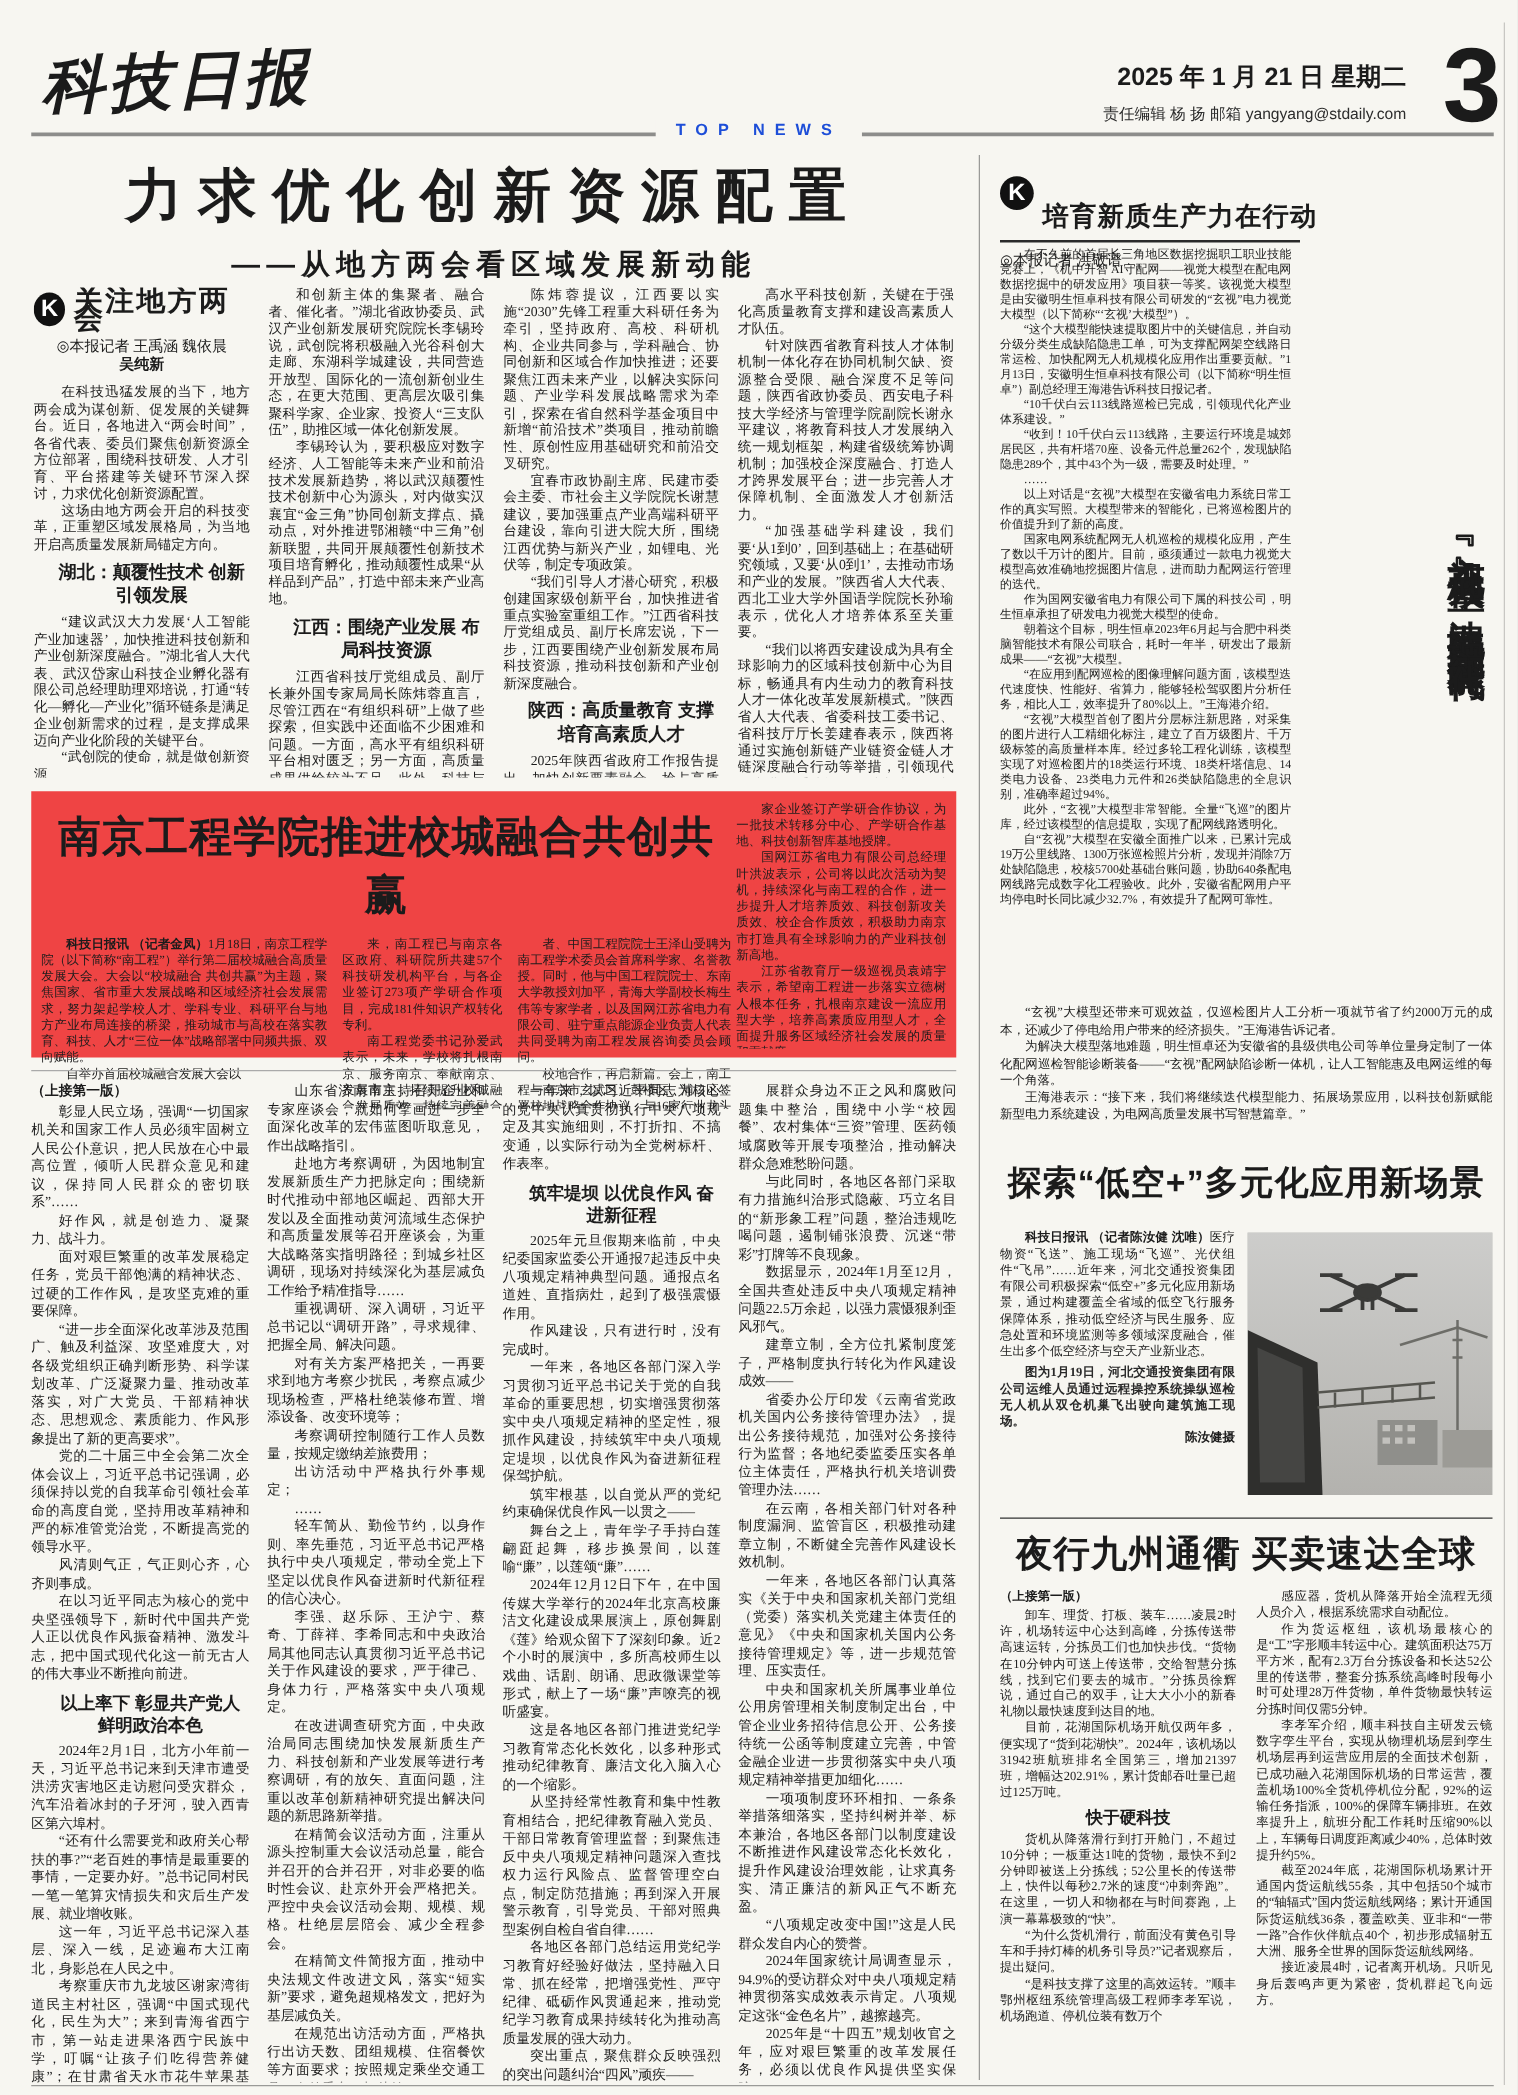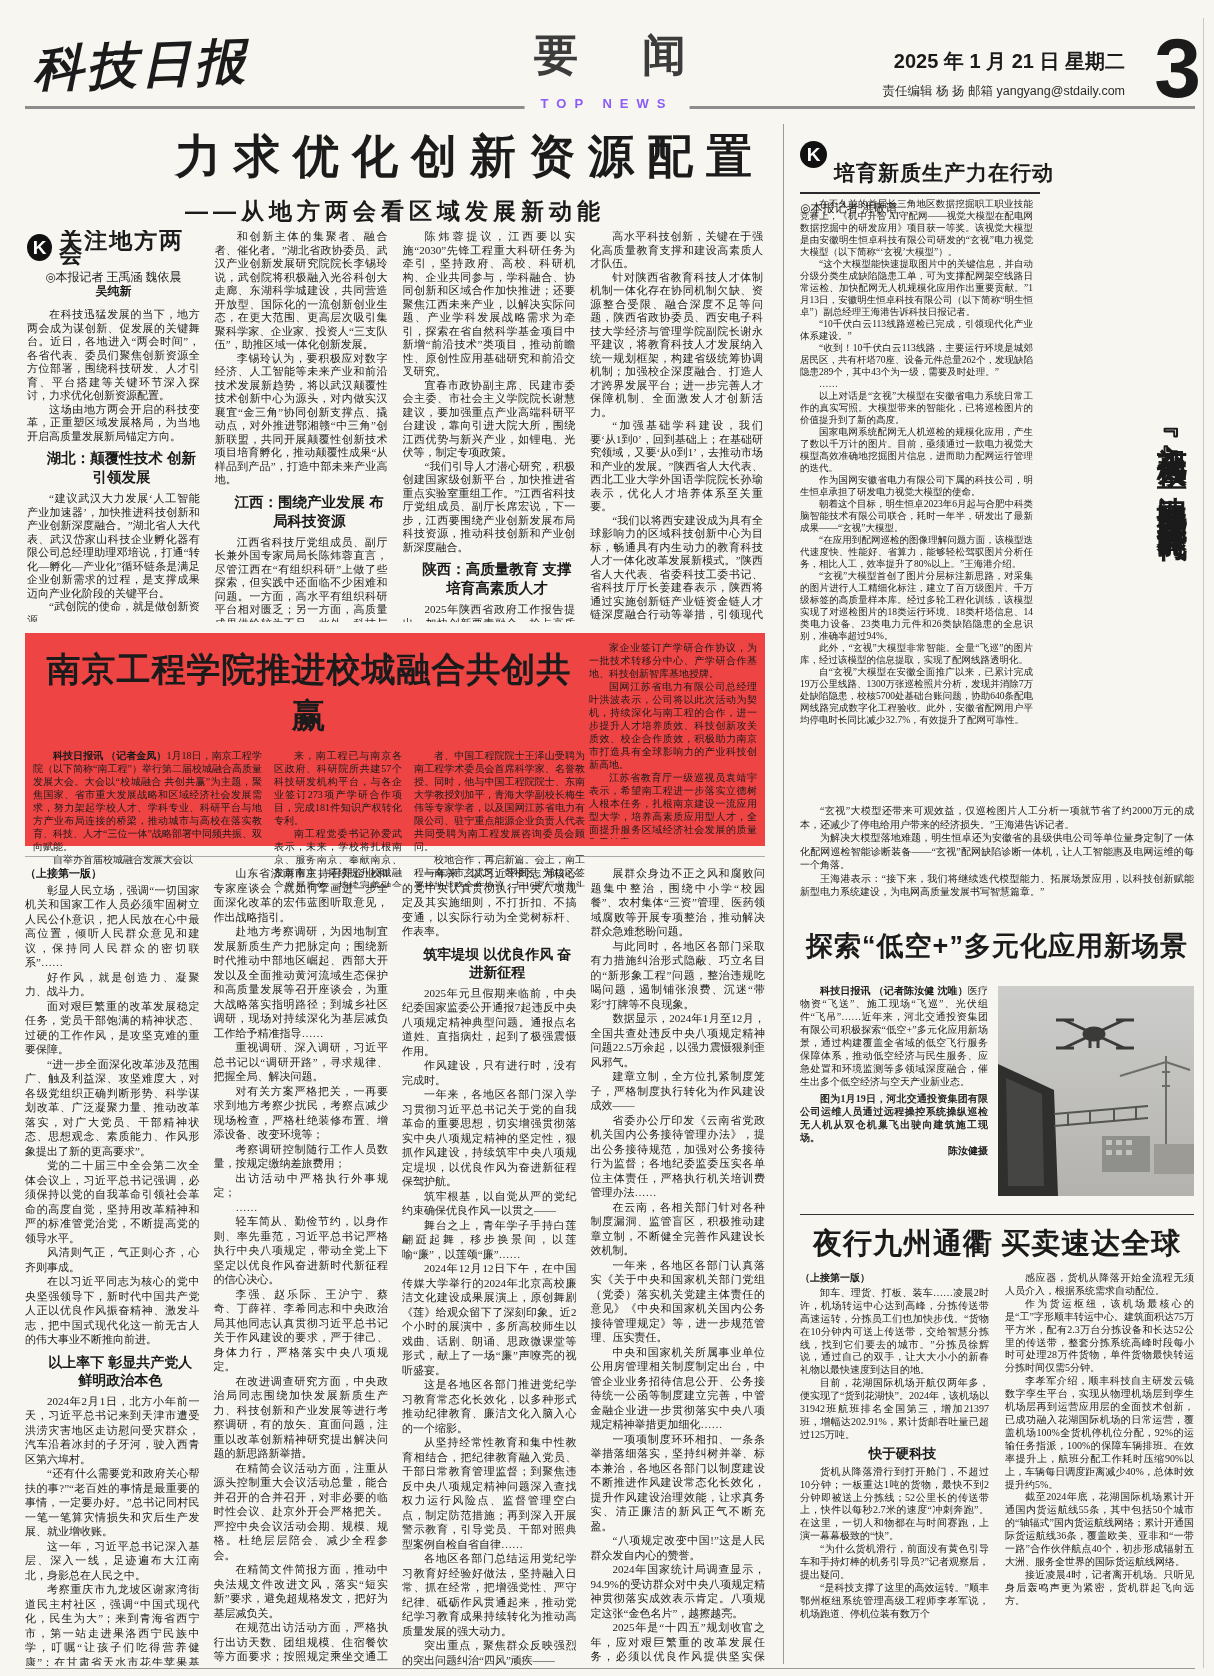--- a/index.html
+++ b/index.html
@@ -22,21 +22,21 @@
   .para{margin:0;text-indent:2em;text-align:justify;}
   .para b{font-family:"Liberation Sans",sans-serif;margin-top:34px;}
   .subhead{margin:6px 0 5px 16px;text-align:center;font-weight:bold;
            font-family:"Liberation Sans","DejaVu Sans",sans-serif;}
   .cont{margin:0 0 2px 0;text-indent:0;font-weight:bold;}
   .cap{margin:4px 0 0 0;text-indent:2em;text-align:justify;font-weight:bold;color:#2a2a2a;}
   .credit{margin:0;text-align:right;font-weight:bold;}
   .col{overflow:hidden;}
   
   .sec-top{position:absolute;left:25px;top:120px;width:740px;height:500px;}
-  .mainhl{margin:6px 0 0 0;text-align:right;font-weight:bold;font-size:46px;letter-spacing:13px;}
+  .mainhl{margin:6px 0 0 0;text-align:center;font-weight:bold;font-size:46px;letter-spacing:13px;}
   .subhl{margin:8px 0 0 0;text-align:center;font-weight:bold;font-size:23px;letter-spacing:5px;}
   .top-cols{position:absolute;left:2px;top:110px;width:736px;height:392px;display:flex;gap:15px;}
   .top-cols .col{flex:1;font-size:11px;line-height:13.5px;}
   .top-cols .subhead{font-size:14.5px;line-height:19px;}
   .badge{display:flex;align-items:center;gap:7px;margin:4px 0 10px 0;}
   .klogo{width:27px;height:27px;border-radius:50%;background:#111;color:#fff;font-weight:bold;
          font-size:19px;display:flex;align-items:center;justify-content:center;
          font-family:"Liberation Sans",sans-serif;}
   .badge .bt{font-weight:bold;font-size:23px;letter-spacing:2px;font-family:"Liberation Sans",sans-serif;}
   .byline{text-align:center;font-size:12px;margin:2px 0 10px 0;}
@@ -84,32 +84,29 @@
   .sec-cont .col{flex:1;font-size:11px;line-height:14.5px;}
   .sec-cont .subhead{font-size:14px;line-height:18px;}
 </style>
 </head>
 <body>
 
 <div class="page">
 
   <div class="hdr">
     <div class="masthead">科技日报</div>
-    <div class="secttl">
-      <div class="cn sans">要 闻</div>
-    </div>
     <div class="dateblk sans">
       <div class="d1">2025 年 1 月 21 日  星期二</div>
       <div class="d2">责任编辑  杨 扬    邮箱  yangyang@stdaily.com</div>
     </div>
     <div class="pageno sans">3</div>
   </div>
   <div class="hdr-rule"></div>
   <div class="topnews-mask sans">
-    <div style="font-weight:bold;font-size:13px;letter-spacing:8px;color:#8b5cf6;">TOP NEWS</div>
+    <div style="font-weight:bold;font-size:13px;letter-spacing:8px;color:#1d4ed8;">TOP NEWS</div>
   </div>
 
   <div class="sec-top">
     <h1 class="mainhl sans">力求优化创新资源配置</h1>
     <h2 class="subhl sans">——从地方两会看区域发展新动能</h2>
     <div class="top-cols">
       <div class="col">
         <div class="badge">
           <span class="klogo">K</span>
           <span class="bt">关注地方两会</span>

